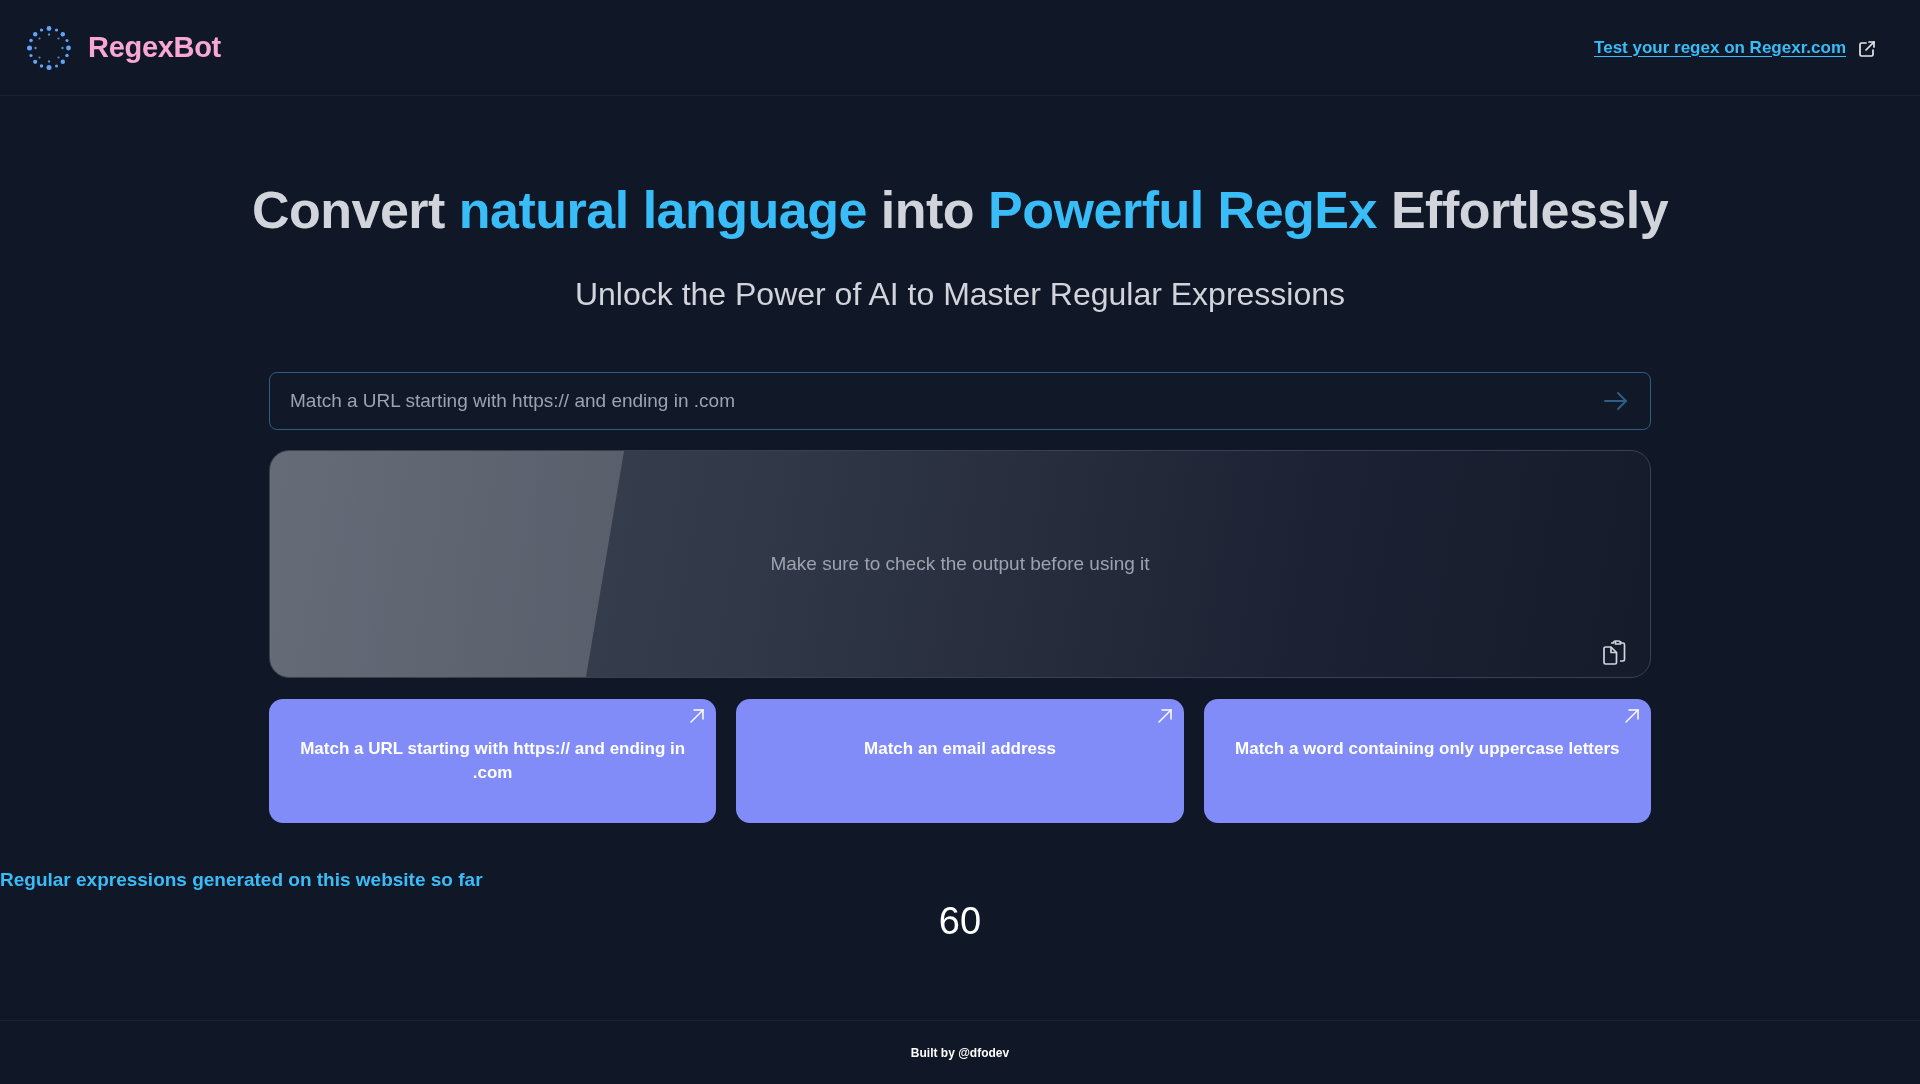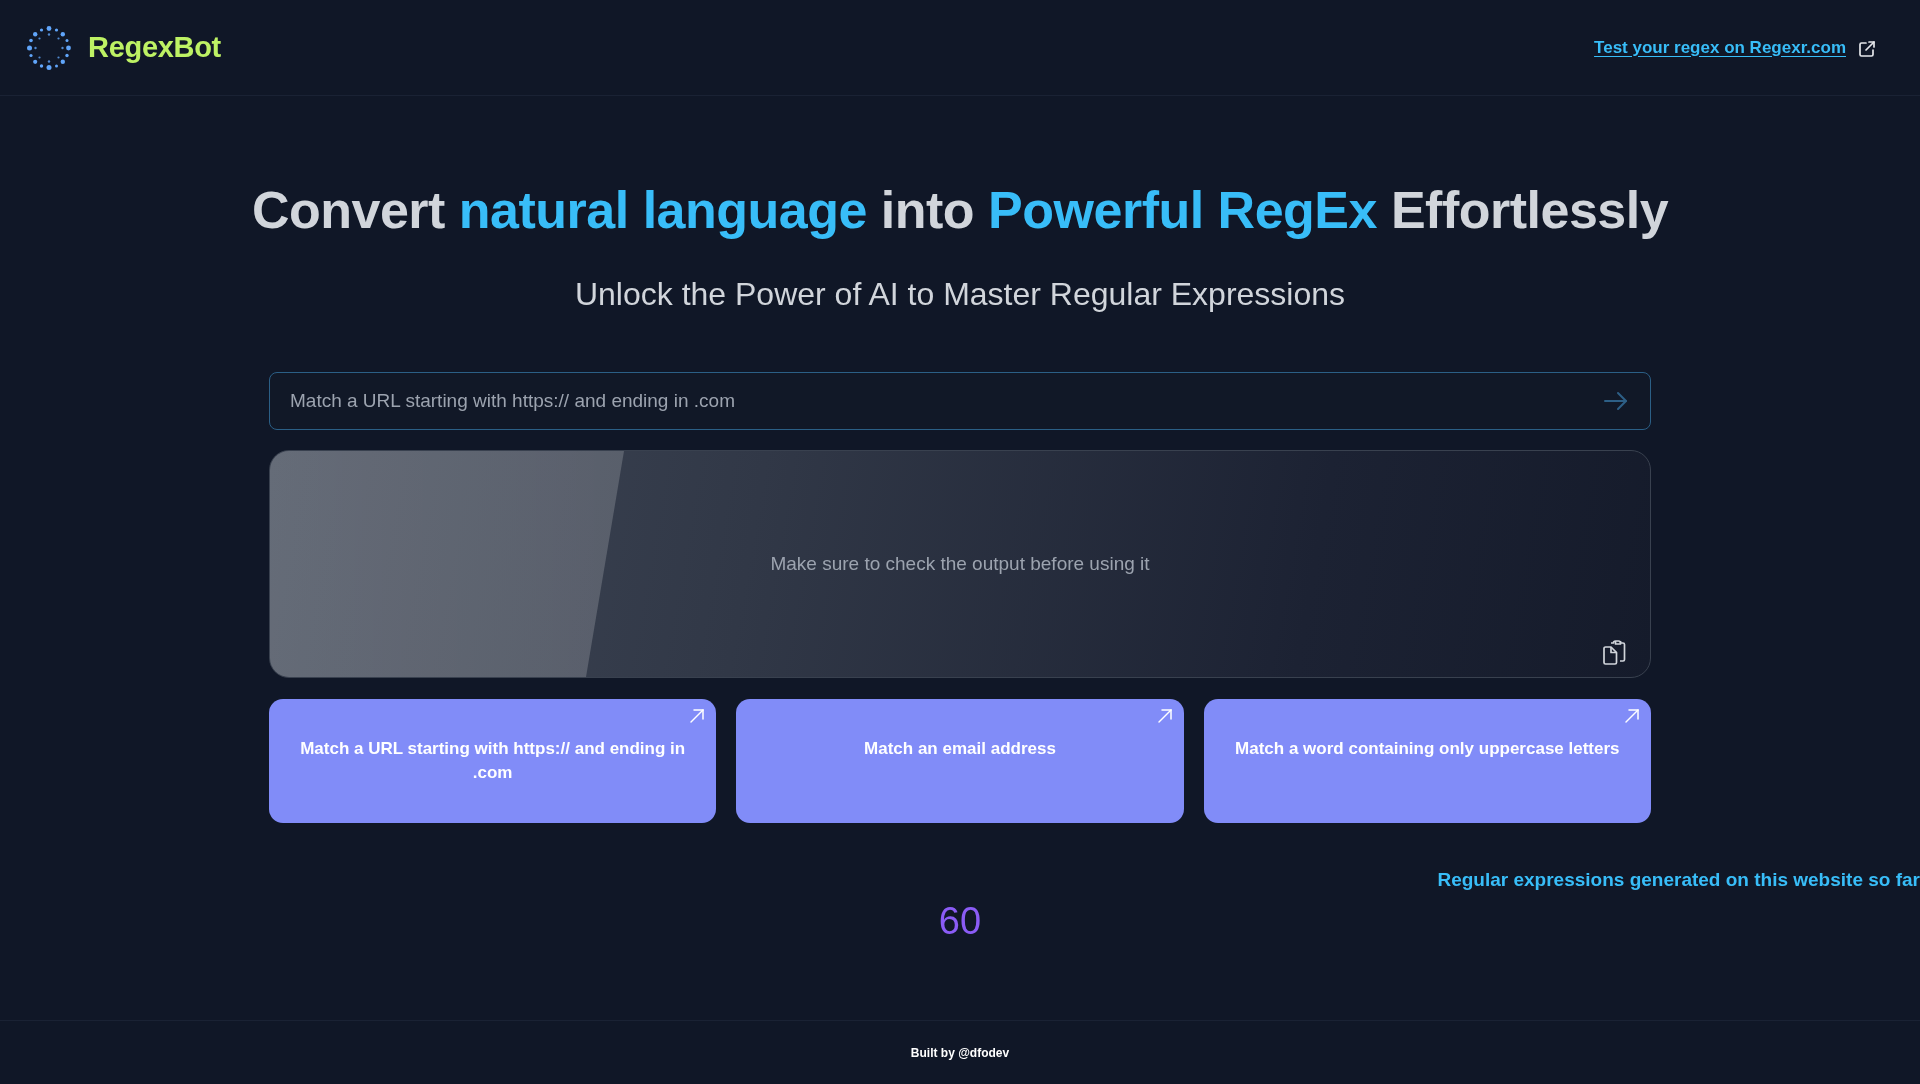--- a/index.html
+++ b/index.html
@@ -12,21 +12,21 @@
       position: relative;
     }
     .header {
       position: absolute; left: 0; top: 0; width: 1920px; height: 96px;
       border-bottom: 1px solid #1a2234;
       display: flex; align-items: center; justify-content: space-between;
       padding: 0 26px;
     }
     .brand { display: flex; align-items: center; gap: 16px; }
     .brand-logo { width: 46px; height: 46px; }
-    .brand-name { font-size: 29px; font-weight: 700; color: #bef264; letter-spacing: -0.3px; }
+    .brand-name { font-size: 29px; font-weight: 700; color: #f9a8d4; letter-spacing: -0.3px; }
     .ext-link { display: flex; align-items: flex-end; gap: 12px; margin-right: 18px; cursor: pointer; }
     .ext-link-text { color: #38bdf8; font-size: 17px; font-weight: 700; text-decoration: underline; text-underline-offset: 3px; }
     .ext-icon { width: 18px; height: 18px; }
 
     .hero-title {
       position: absolute; left: 0; top: 180px; width: 1920px; text-align: center;
       font-size: 52px; font-weight: 700; letter-spacing: -0.5px; color: #d1d5db;
     }
     .hero-title .accent { color: #38bdf8; }
     .hero-sub {
@@ -70,26 +70,26 @@
     }
     .example-card {
       flex: 1; background: #818cf8; border-radius: 14px; position: relative;
       display: flex; justify-content: center; padding: 38px 30px 0;
       cursor: pointer;
     }
     .example-text { color: #ffffff; font-size: 17px; font-weight: 700; text-align: center; line-height: 24px; }
     .card-arrow { position: absolute; right: 10px; top: 8px; width: 18px; height: 18px; }
 
     .counter-label {
-      position: absolute; left: 0; top: 869px; width: 1920px; text-align: right;
+      position: absolute; left: 0; top: 869px; width: 1920px; text-align: left;
       font-size: 19px; font-weight: 700; color: #38bdf8;
     }
     .counter-value {
       position: absolute; left: 0; top: 900px; width: 1920px; text-align: center;
-      font-size: 38px; color: #8b5cf6;
+      font-size: 38px; color: #ffffff;
     }
 
     .footer {
       position: absolute; left: 0; top: 1020px; width: 1920px; height: 64px;
       border-top: 1px solid #1a2234;
       display: flex; align-items: center; justify-content: center;
     }
     .footer-text { font-size: 12px; font-weight: 700; color: #ffffff; }
   </style>
 </head>

